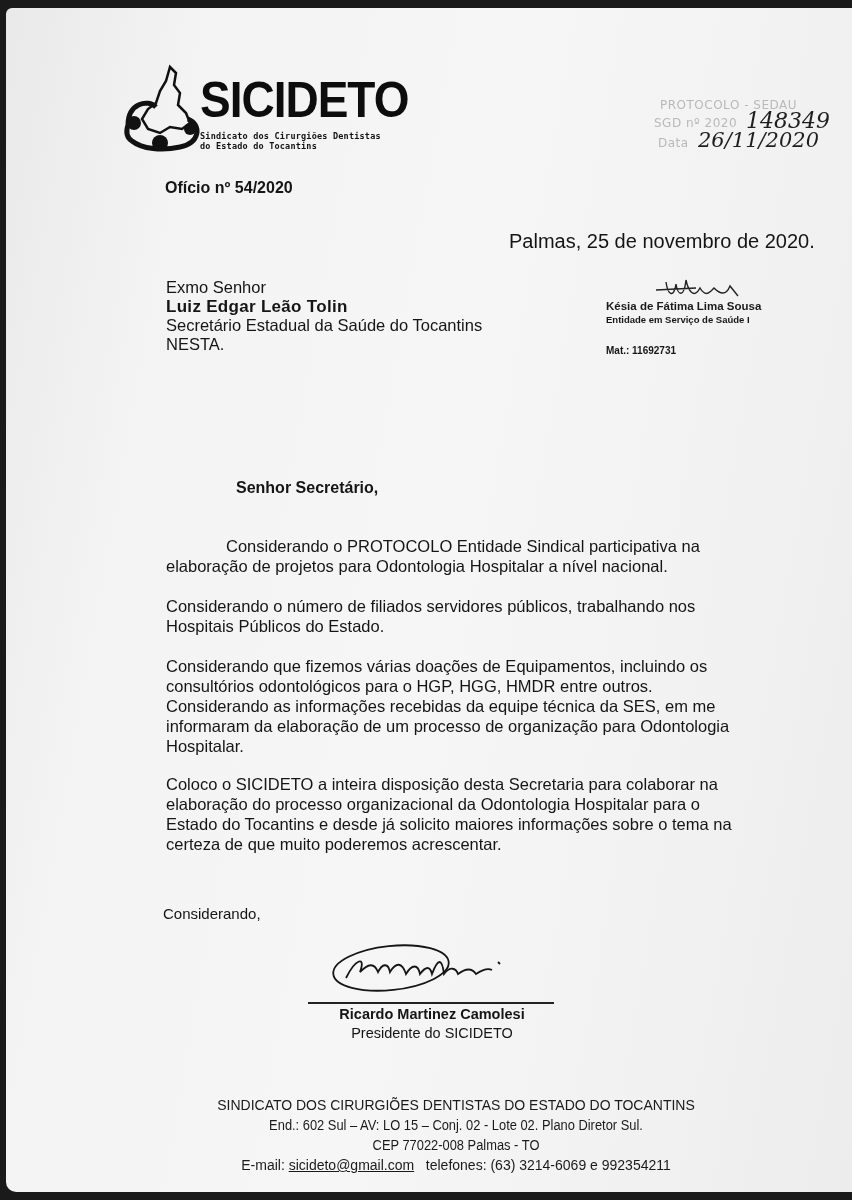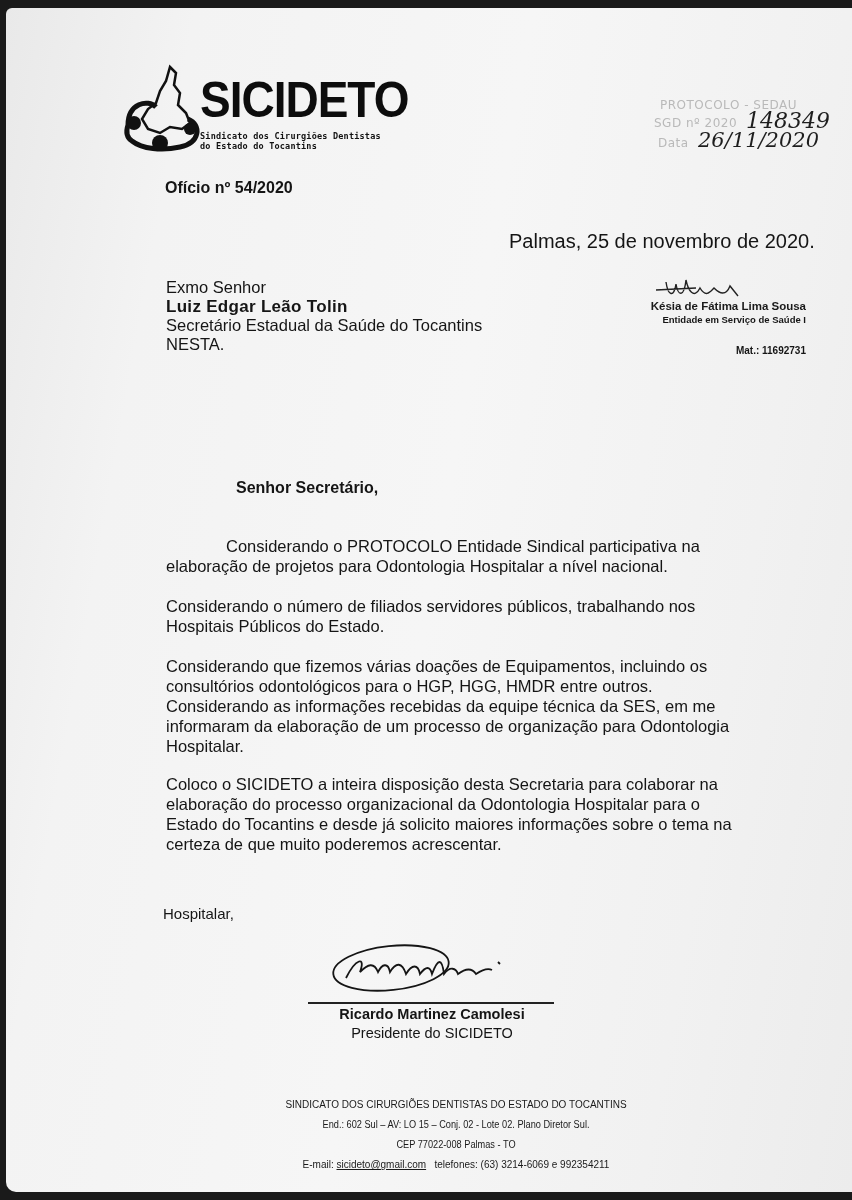--- a/index.html
+++ b/index.html
@@ -29,27 +29,27 @@
     letter-spacing:0.2px;
   }
   
   .stamp { left:648px; top:90px; width:200px; height:70px; }
   .stamp-line { position:absolute; font-size:12px; color:#b9b9b9; letter-spacing:0.5px; font-family:"DejaVu Sans", sans-serif; }
   .hand { font-family:"DejaVu Serif", serif; font-style:italic; color:#1e1e1e; position:absolute; }
 
   .text { font-size:16.5px; line-height:20px; color:#151515; white-space:nowrap; }
   .bold { font-weight:bold; }
 
-  .recv { left:600px; top:268px; width:200px; text-align:right; }
+  .recv { left:600px; top:268px; width:200px; text-align:left; }
   .recv-name { font-size:11.5px; color:#1a1a1a; }
   .recv-role { font-size:9.5px; margin-top:2px; }
   .recv-mat { font-size:10px; margin-top:20px; }
 
   .sig-line { position:absolute; left:302px; top:994px; width:246px; height:1.5px; background:#222; }
-  .footer { left:180px; top:1087px; width:540px; text-align:center; font-size:10px; line-height:20px; color:#1a1a1a; }
+  .footer { left:180px; top:1087px; width:540px; text-align:center; font-size:14px; line-height:20px; color:#1a1a1a; }
   .footer a { color:#1a1a1a; text-decoration:underline; }
 </style>
 </head>
 <body>
 
 <div class="page">
 
   <div class="abs logo">
     <svg width="90" height="90" viewBox="0 0 90 90" style="position:absolute;left:0;top:0">
       <path d="M52 4 L58 10 L56 22 L62 30 L60 42 L68 50 L72 60 L64 66 L52 64 L42 70 L30 66 L24 56 L30 46 L38 40 L42 28 L48 18 Z" fill="none" stroke="#111" stroke-width="2.5"></path>
@@ -111,21 +111,21 @@
     <div class="text">Hospitalar.</div>
   </div>
 
   <div class="abs" style="left:160px;top:766px">
     <div class="text">Coloco o SICIDETO a inteira disposição desta Secretaria para colaborar na</div>
     <div class="text">elaboração do processo organizacional da Odontologia Hospitalar para o</div>
     <div class="text">Estado do Tocantins e desde já solicito maiores informações sobre o tema na</div>
     <div class="text">certeza de que muito poderemos acrescentar.</div>
   </div>
 
-  <div class="abs text" style="left:157px;top:896px;font-size:15px">Hospitalar,</div>
+  <div class="abs text" style="left:157px;top:896px;font-size:15px">Considerando,</div>
 
   <svg class="abs" width="260" height="60" viewBox="0 0 260 60" style="left:310px;top:930px">
     <ellipse cx="75" cy="30" rx="58" ry="22" fill="none" stroke="#151515" stroke-width="1.8" transform="rotate(-6 75 30)"></ellipse>
     <path d="M30 40 C40 20,50 18,44 34 C52 26,58 24,62 34 C66 26,72 24,74 34 C80 24,86 24,90 36 C96 26,102 26,104 36 C110 28,114 28,116 36 C122 20,126 20,128 36 C134 28,140 30,142 36 C150 30,156 30,160 36 C166 32,172 30,176 32 M182 24 L184 26" fill="none" stroke="#151515" stroke-width="1.8"></path>
   </svg>
   <div class="sig-line"></div>
 
   <div class="abs text bold" style="left:310px;top:996px;width:232px;text-align:center;font-size:14.5px">Ricardo Martinez Camolesi</div>
   <div class="abs text" style="left:310px;top:1015px;width:232px;text-align:center;font-size:14.5px">Presidente do SICIDETO</div>
 

